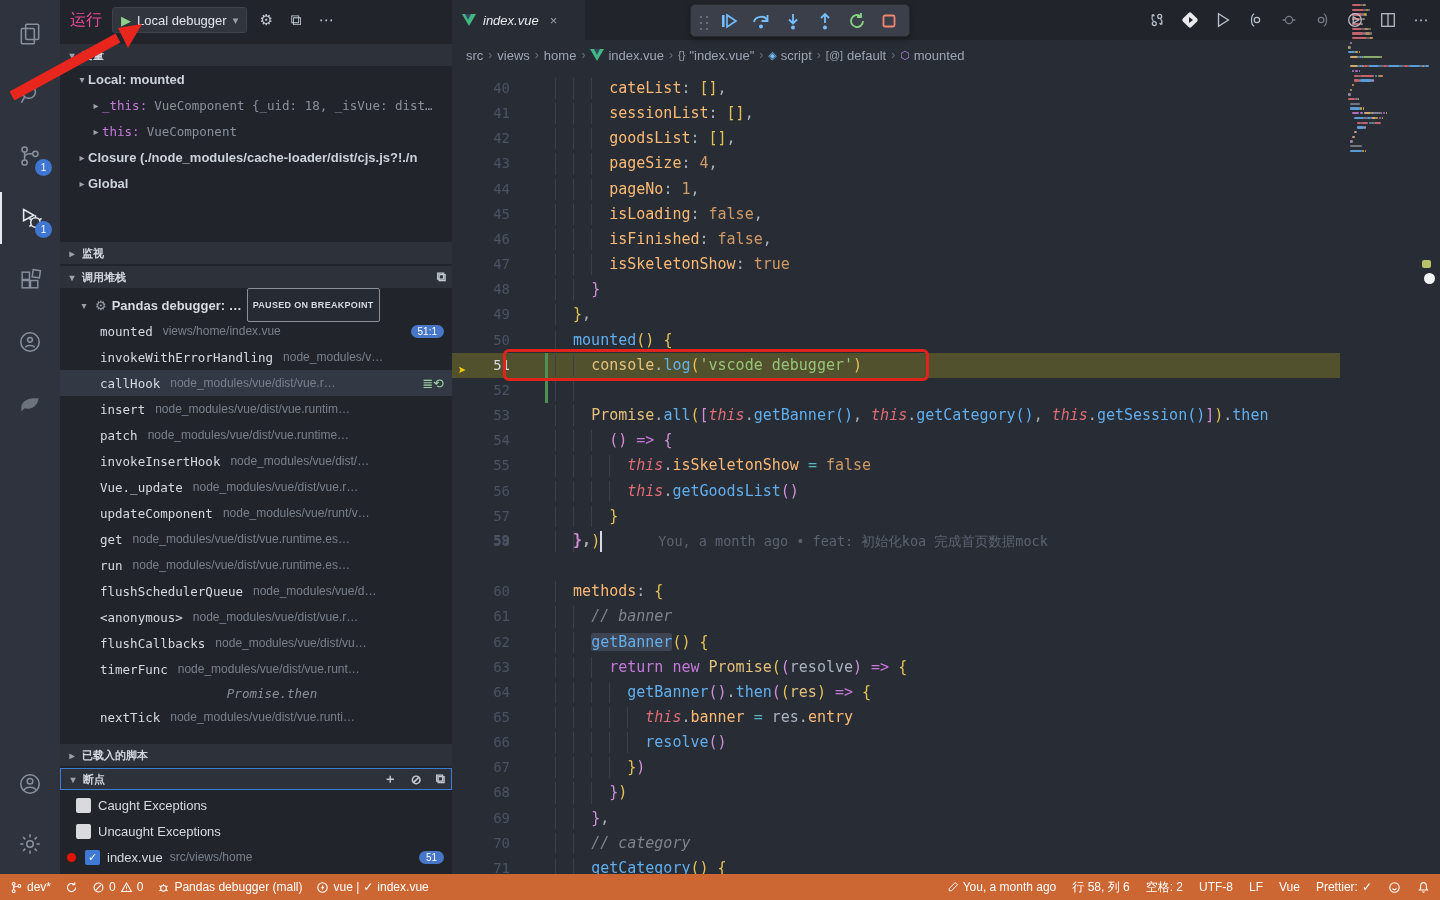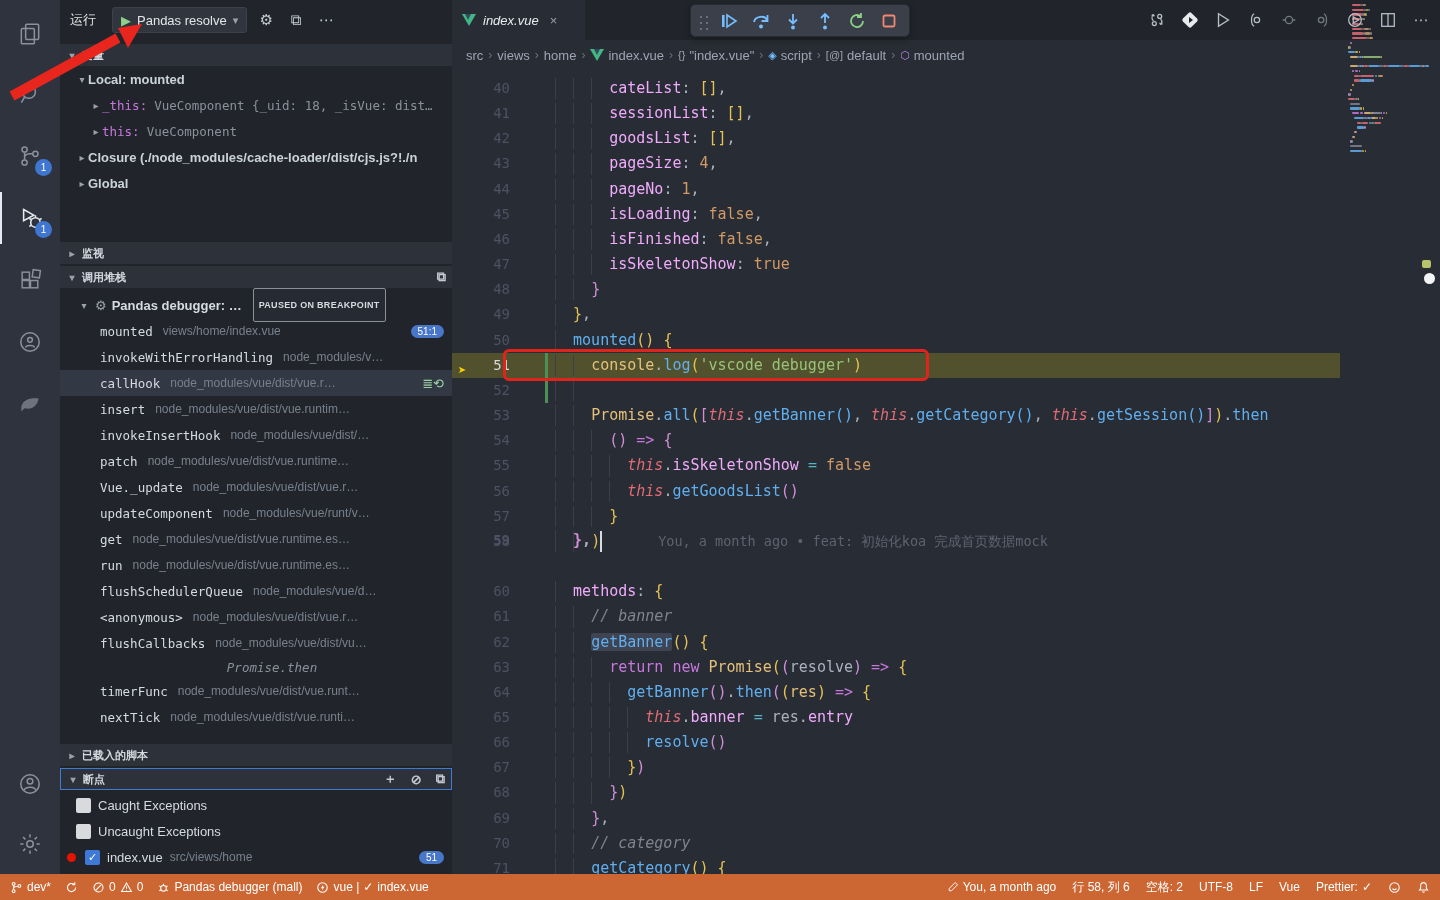--- a/index.html
+++ b/index.html
@@ -12,40 +12,40 @@
   .act-item { position:absolute; left:0; width:60px; height:52px; display:flex; align-items:center; justify-content:center; color:#7d8491; }
   .act-item svg { stroke:#8a919e; fill:none; stroke-width:1.4; }
   .act-item.active { border-left:2px solid #e7eaf0; }
   .act-item.active svg { stroke:#e7eaf0; }
   .act-badge { position:absolute; right:8px; bottom:6px; min-width:17px; height:17px; border-radius:9px; background:#3f76d1;
     color:#fff; font-size:10px; display:flex; align-items:center; justify-content:center; padding:0 3px; }
 
   
   #sidebar { position:absolute; left:60px; top:0; width:392px; height:874px; background:#21252b; z-index:2; color:#b8bfc9; font-size:13px; }
   #sb-toolbar { position:absolute; left:0; top:0; width:392px; height:40px; display:flex; align-items:center; gap:8px; padding:0 10px; }
-  #sb-title { color:#e5e5e5; font-size:13px; margin-right:8px; }
+  #sb-title { color:#ec4899; font-size:16px; margin-right:2px; }
   #cfg-box { display:flex; align-items:center; gap:6px; background:#31353d; border:1px solid #3c414b; border-radius:3px; height:26px; padding:0 8px; }
   #play-btn { color:#8fd18a; font-size:13px; }
   #cfg-name { color:#e2e5ea; font-size:13px; }
   #cfg-chev { color:#9aa1ad; font-size:11px; }
   .sb-tool-ic { color:#c3c9d3; font-size:15px; width:22px; text-align:center; }
   .pane-header { position:absolute; left:0; width:392px; height:22px; background:#2d313a; display:flex; align-items:center; gap:4px;
     padding:0 6px; font-size:11px; font-weight:bold; color:#d3d7de; }
   .chev { color:#9aa1ad; font-size:10px; width:12px; display:inline-block; text-align:center; }
   .hdr-ic { margin-left:auto; color:#c3c9d3; font-size:13px; }
   .hdr-ic2 { color:#c3c9d3; font-size:13px; margin-left:10px; }
   #vars-body { position:absolute; left:0; top:66px; width:392px; }
   .var-row { height:26px; display:flex; align-items:center; white-space:nowrap; overflow:hidden; }
   .var-row .vscope { font-weight:bold; color:#ccd2da; }
   .vname { color:#c678dd; font-family:"DejaVu Sans Mono", monospace; font-size:12.5px; }
   .vval  { color:#8a919d; font-family:"DejaVu Sans Mono", monospace; font-size:12.5px; margin-left:7px; }
   #callstack-body { position:absolute; left:0; top:292px; width:392px; }
   .sess-row { height:26px; display:flex; align-items:center; padding-left:18px; gap:5px; }
   .sess-name { font-weight:bold; color:#d6dae1; }
-  .paused-badge { margin-left:6px; border:1px solid #8a8f98; background:#262b33; color:#d6dae1; font-size:9px; font-weight:bold;
+  .paused-badge { margin-left:0; border:1px solid #8a8f98; background:#262b33; color:#d6dae1; font-size:9px; font-weight:bold;
     padding:11px 5px; border-radius:2px; letter-spacing:.3px; white-space:nowrap; }
   .frame-row { height:26px; display:flex; align-items:center; padding:0 8px 0 40px; gap:10px; white-space:nowrap; overflow:hidden; }
   .frame-row.selected { background:#323844; }
   .f-name { color:#d6dae1; font-family:"DejaVu Sans Mono", monospace; font-size:12.5px; }
   .f-path { color:#79808d; font-size:12px; overflow:hidden; text-overflow:ellipsis; flex:1; }
   .f-badge { background:#4876c8; color:#fff; font-size:10px; border-radius:8px; padding:1px 7px; }
   .f-sub { color:#8a919d; font-style:italic; justify-content:center; height:22px; font-family:"DejaVu Sans Mono", monospace; font-size:12.5px; }
   .f-ric { color:#9fd3a5; font-size:13px; }
   #bp-body { position:absolute; left:0; top:792px; width:392px; }
   .bp-row { height:26px; display:flex; align-items:center; padding:0 8px 0 16px; gap:7px; white-space:nowrap; }
@@ -86,21 +86,21 @@
   
   #code { position:absolute; left:0; top:70px; width:988px; height:804px; font-family:"DejaVu Sans Mono", monospace; font-size:15px; }
   .code-line { position:absolute; left:0; width:888px; height:25.16px; line-height:25.16px; white-space:pre; }
   .ln { position:absolute; left:0; top:0; width:58px; text-align:right; color:#4b5263; font-size:14px; }
   .code-line.paused .ln { color:#d5d8de; }
   .line-bg { position:absolute; left:0; top:0; width:888px; height:100%; }
   .paused .line-bg { background:#51522d; }
   .ltext { position:absolute; left:103px; top:0; }
   .guide { position:absolute; top:2px; bottom:2px; width:1px; background:#3b4048; }
   .gitbar { position:absolute; left:93px; top:0; bottom:0; width:3px; background:#4e8f55; }
-  .tk-pr { color:#f0abfc; } .tk-pu { color:#abb2bf; } .tk-b1 { color:#e5c254; } .tk-b2 { color:#cf8fd6; }
+  .tk-pr { color:#fdba74; } .tk-pu { color:#abb2bf; } .tk-b1 { color:#e5c254; } .tk-b2 { color:#cf8fd6; }
   .tk-b3 { color:#5fb0f5; } .tk-fn { color:#61afef; } .tk-kw { color:#c678dd; } .tk-cl { color:#e5c07b; }
   .tk-st { color:#98c379; } .tk-nu { color:#d19a66; } .tk-cm { color:#7f848e; font-style:italic; }
   .tk-th { color:#e06c75; font-style:italic; } .tk-op { color:#56b6c2; }
   .wordhl { background:#3e4452; border-radius:2px; }
   .bp-arrow { position:absolute; left:6px; top:5px; color:#ffcc00; font-size:14px; }
   .caret { position:absolute; top:2px; width:2px; height:21px; background:#d7dae0; }
   .blame { color:#5c6370; font-size:13.5px; margin-left:58px; }
   #annotate-rect { position:absolute; left:503px; top:349px; width:426px; height:32px; border:3px solid #e0241b; border-radius:6px; z-index:7; }
 
   
@@ -188,21 +188,21 @@
           <path d="M12 3 v3 M12 18 v3 M3 12 h3 M18 12 h3 M5.6 5.6 l2.1 2.1 M16.3 16.3 l2.1 2.1 M18.4 5.6 l-2.1 2.1 M7.7 16.3 l-2.1 2.1"></path>
         </svg>
     </div>
   </nav>
 
   <aside id="sidebar">
     <div id="sb-toolbar">
       <span id="sb-title">运行</span>
       <div id="cfg-box">
         <span id="play-btn">▶</span>
-        <span id="cfg-name">Pandas resolve</span>
+        <span id="cfg-name">Local debugger</span>
         <span id="cfg-chev">▾</span>
       </div>
       <span class="sb-tool-ic">⚙</span>
       <span class="sb-tool-ic">⧉</span>
       <span class="sb-tool-ic">⋯</span>
     </div>
 
     <div class="pane-header" style="top:44px">
       <span class="chev">▾</span>
       <span>变量</span>
@@ -262,28 +262,28 @@
           <div class="frame-row selected">
             <span class="f-name">callHook</span>
             <span class="f-path">node_modules/vue/dist/vue.r…</span>
             <span class="f-ric">≣⟲</span>
           </div>
           <div class="frame-row">
             <span class="f-name">insert</span>
             <span class="f-path">node_modules/vue/dist/vue.runtim…</span>
           </div>
           <div class="frame-row">
+            <span class="f-name">patch</span>
+            <span class="f-path">node_modules/vue/dist/vue.runtime…</span>
+          </div>
+          <div class="frame-row">
             <span class="f-name">invokeInsertHook</span>
             <span class="f-path">node_modules/vue/dist/…</span>
           </div>
           <div class="frame-row">
-            <span class="f-name">patch</span>
-            <span class="f-path">node_modules/vue/dist/vue.runtime…</span>
-          </div>
-          <div class="frame-row">
             <span class="f-name">Vue._update</span>
             <span class="f-path">node_modules/vue/dist/vue.r…</span>
           </div>
           <div class="frame-row">
             <span class="f-name">updateComponent</span>
             <span class="f-path">node_modules/vue/runt/v…</span>
           </div>
           <div class="frame-row">
             <span class="f-name">get</span>
             <span class="f-path">node_modules/vue/dist/vue.runtime.es…</span>
@@ -297,26 +297,26 @@
             <span class="f-path">node_modules/vue/d…</span>
           </div>
           <div class="frame-row">
             <span class="f-name">&lt;anonymous&gt;</span>
             <span class="f-path">node_modules/vue/dist/vue.r…</span>
           </div>
           <div class="frame-row">
             <span class="f-name">flushCallbacks</span>
             <span class="f-path">node_modules/vue/dist/vu…</span>
           </div>
+          <div class="frame-row">
+            <span class="f-name">timerFunc</span>
+            <span class="f-path">node_modules/vue/dist/vue.runt…</span>
+          </div>
           <div class="frame-row f-sub">
             <span>Promise.then</span>
-          </div>
-          <div class="frame-row">
-            <span class="f-name">timerFunc</span>
-            <span class="f-path">node_modules/vue/dist/vue.runt…</span>
           </div>
           <div class="frame-row">
             <span class="f-name">nextTick</span>
             <span class="f-path">node_modules/vue/dist/vue.runti…</span>
           </div>
         </div>
     </div>
 
     <div class="pane-header" style="top:744px">
       <span class="chev">▸</span>

